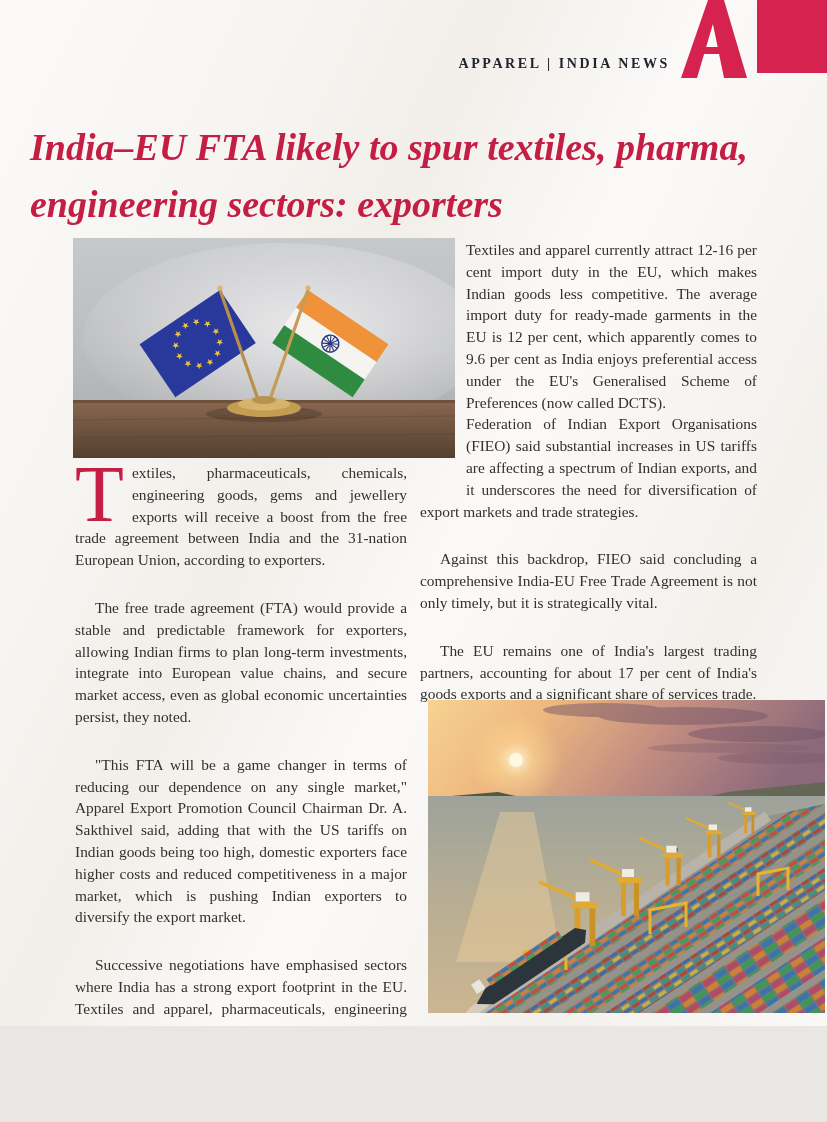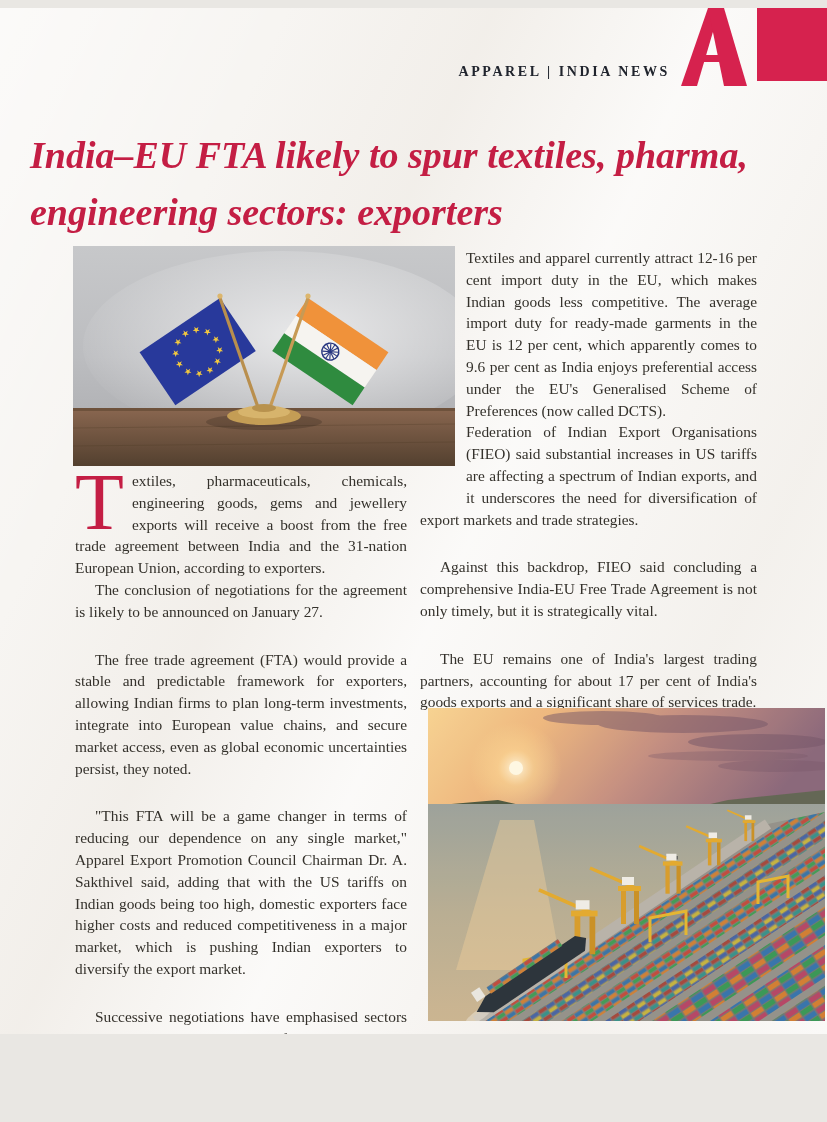--- a/index.html
+++ b/index.html
@@ -1,17 +1,17 @@
 <!DOCTYPE html>
 <html><head>
 <meta charset="utf-8">
 <style>
   html,body{margin:0;padding:0;background:#e9e7e3;}
   .page{
-    position:relative;width:827px;height:1026px;margin:8px auto;overflow:hidden;
+    position:relative;width:827px;height:1026px;margin:0 auto;overflow:hidden;
     background:
       linear-gradient(115deg, rgba(255,255,255,.55) 0%, rgba(255,255,255,0) 22%, rgba(236,231,224,.45) 38%, rgba(255,255,255,.5) 55%, rgba(238,234,228,.4) 78%, rgba(255,255,255,.4) 100%),
       #f7f5f2;
     font-family:"Liberation Serif", serif;
   }
   
   .kicker{
     position:absolute;top:56px;right:157px;
     font-family:"Liberation Serif", serif;font-weight:bold;font-size:14px;
     letter-spacing:2.6px;color:#20242d;white-space:nowrap;
@@ -147,21 +147,20 @@
   <div class="col col-right">
     <div class="wrap-spacer"></div>
     <p>Textiles and apparel currently attract 12-16 per cent import duty in the EU, which makes Indian goods less competitive. The average import duty for ready-made garments in the EU is 12 per cent, which apparently comes to 9.6 per cent as India enjoys preferential access under the EU's Generalised Scheme of Preferences (now called DCTS).</p>
     <p>Federation of Indian Export Organisations (FIEO) said substantial increases in US tariffs are affecting a spectrum of Indian exports, and it underscores the need for diversification of export markets and trade strategies.</p>
     <p class="indent gap">Against this backdrop, FIEO said concluding a comprehensive India-EU Free Trade Agreement is not only timely, but it is strategically vital.</p>
     <p class="indent gap">The EU remains one of India's largest trading partners, accounting for about 17 per cent of India's goods exports and a significant share of services trade.</p>
   </div>
 
   <div class="col col-left">
     <p><span class="dropcap">T</span><span>extiles, pharmaceuticals, chemicals, engineering goods, gems and jewellery exports will receive a boost from the free trade agreement between India and the 31-nation European Union, according to exporters.</span></p>
-    <p class="indent">The conclusion of negotiations for the agreement is likely to be announced on January 27.</p>
     <p class="indent gap">The free trade agreement (FTA) would provide a stable and predictable framework for exporters, allowing Indian firms to plan long-term investments, integrate into European value chains, and secure market access, even as global economic uncertainties persist, they noted.</p>
     <p class="indent gap">"This FTA will be a game changer in terms of reducing our dependence on any single market," Apparel Export Promotion Council Chairman Dr. A. Sakthivel said, adding that with the US tariffs on Indian goods being too high, domestic exporters face higher costs and reduced competitiveness in a major market, which is pushing Indian exporters to diversify the export market.</p>
     <p class="indent gap">Successive negotiations have emphasised sectors where India has a strong export footprint in the EU. Textiles and apparel, pharmaceuticals, engineering goods, petroleum products and chemicals are central to these discussions, he added.</p>
   </div>
 
   <div class="port-fig">
     <svg width="397" height="313" viewBox="0 0 397 313">
       <defs>
         <linearGradient id="sky" x1="0" y1="0" x2="1" y2=".25">
           <stop offset="0" stop-color="#f8d493"></stop>

